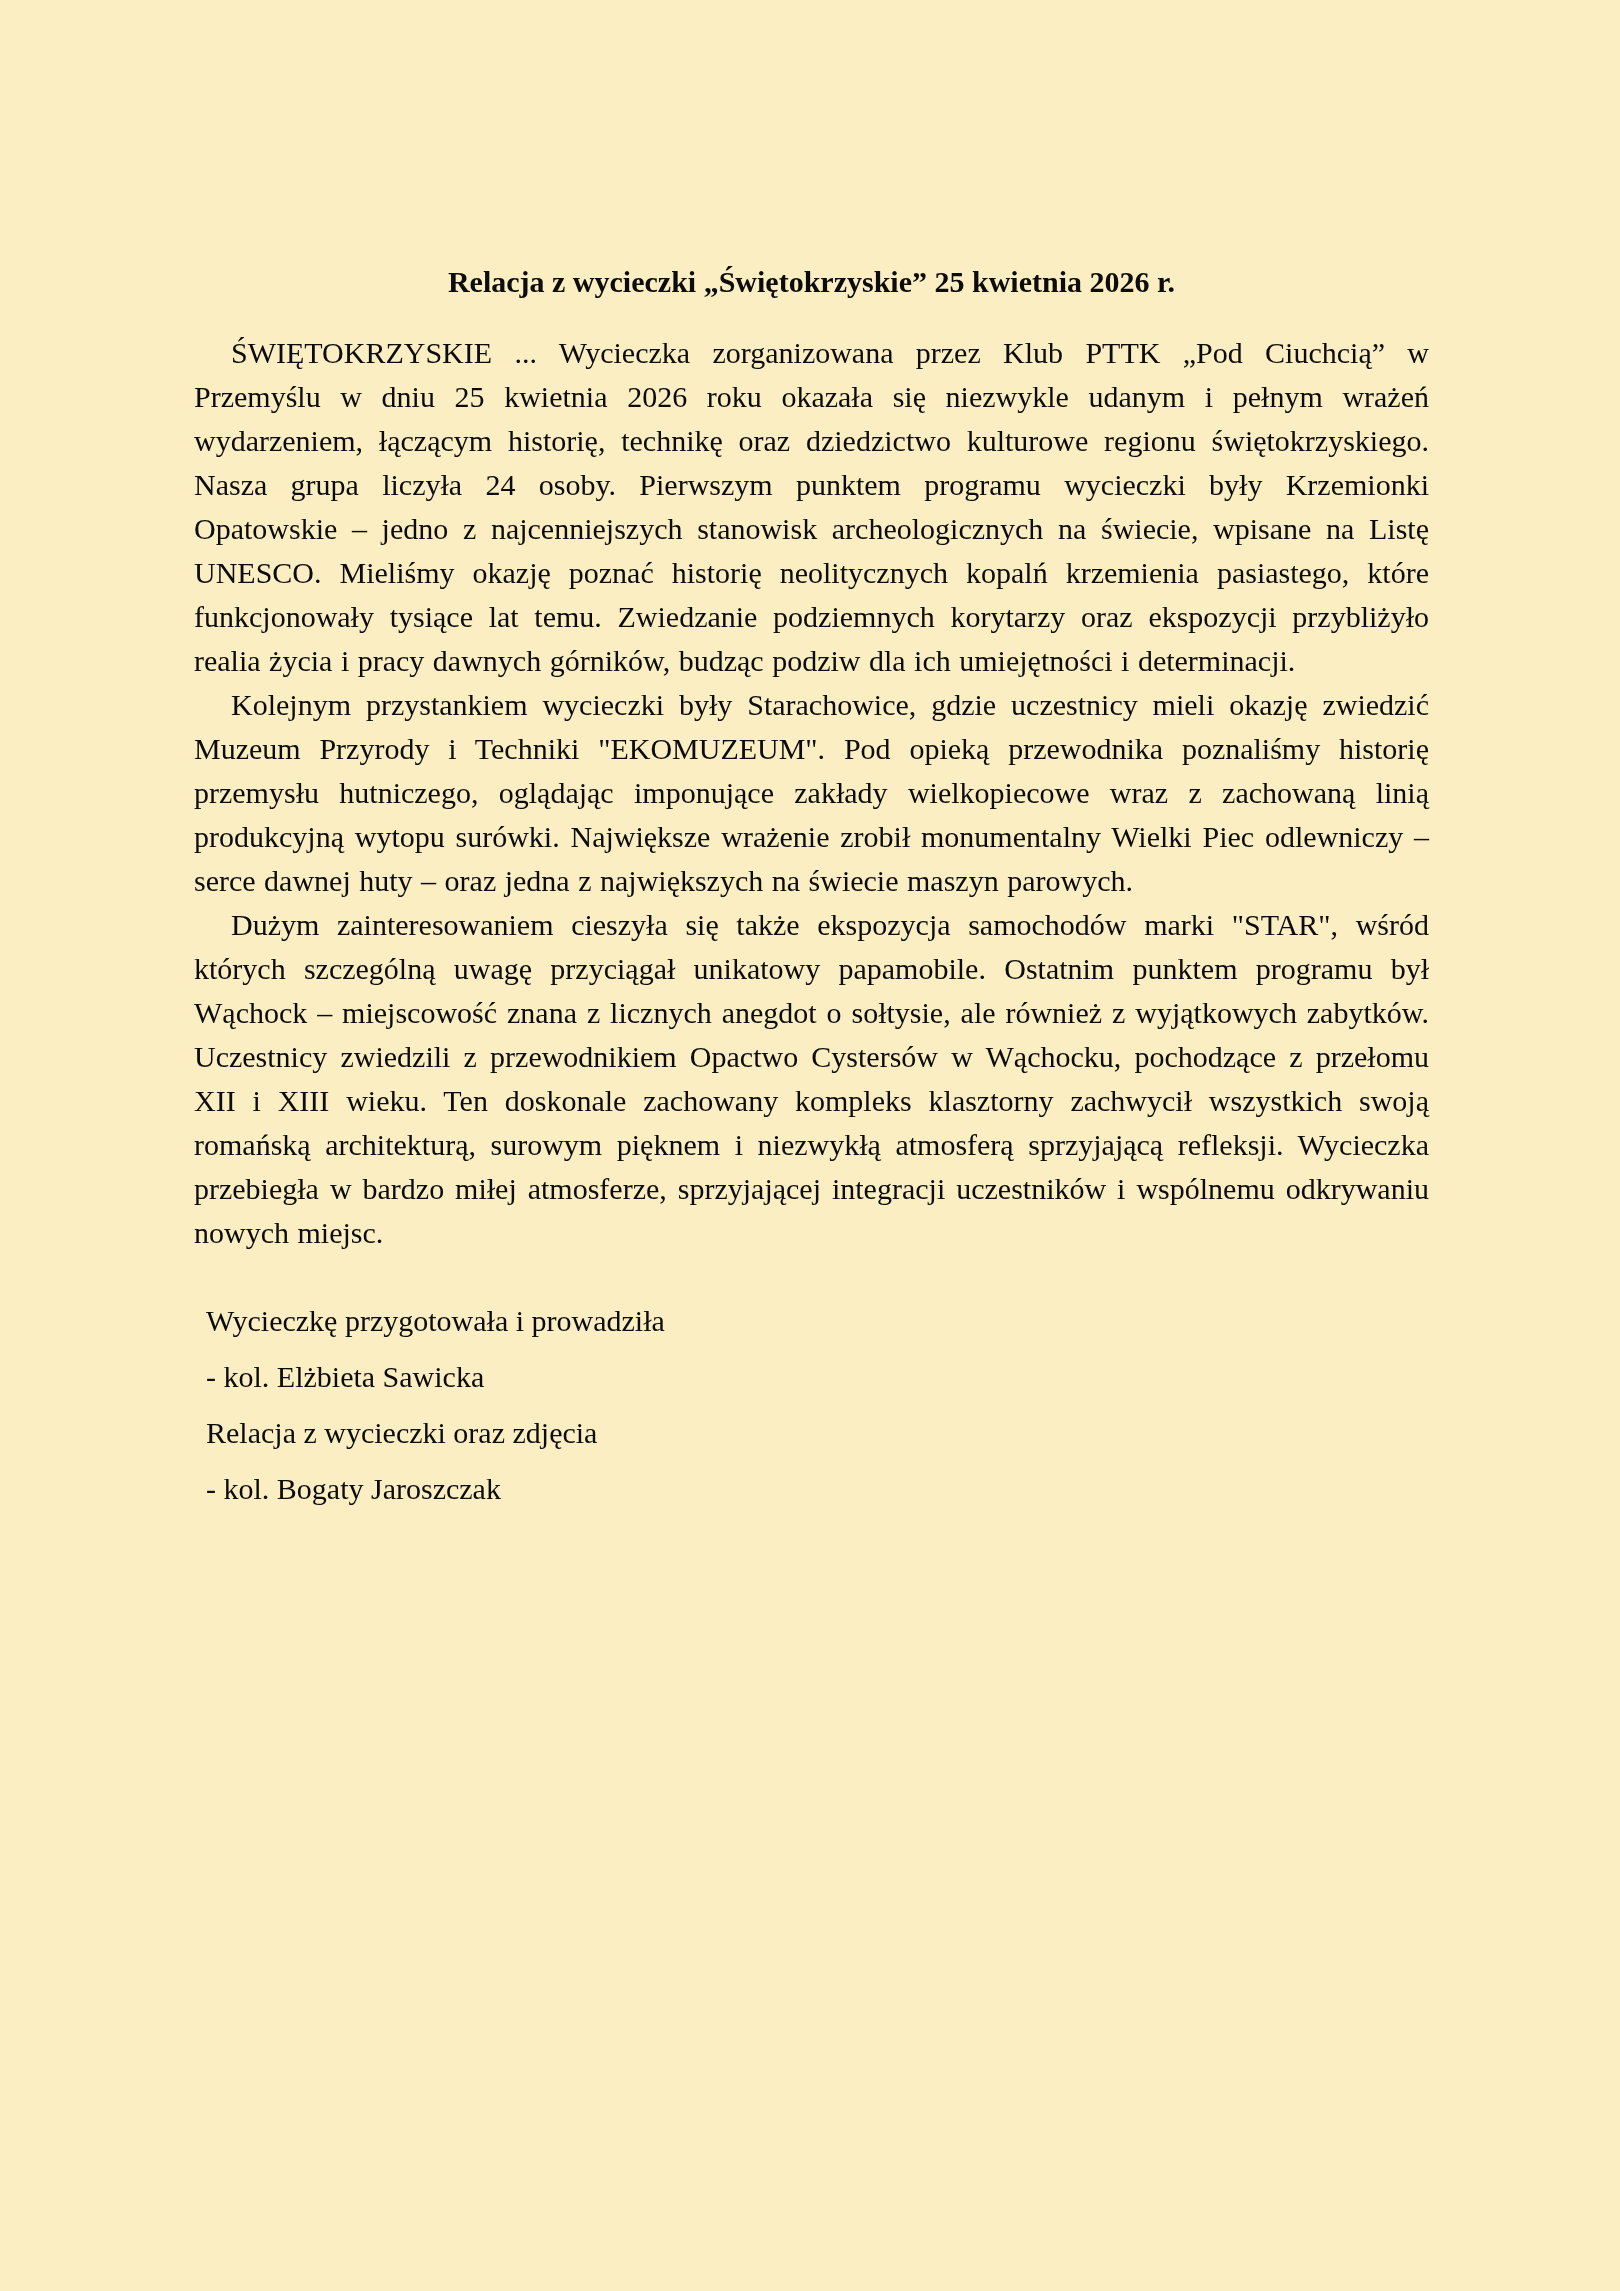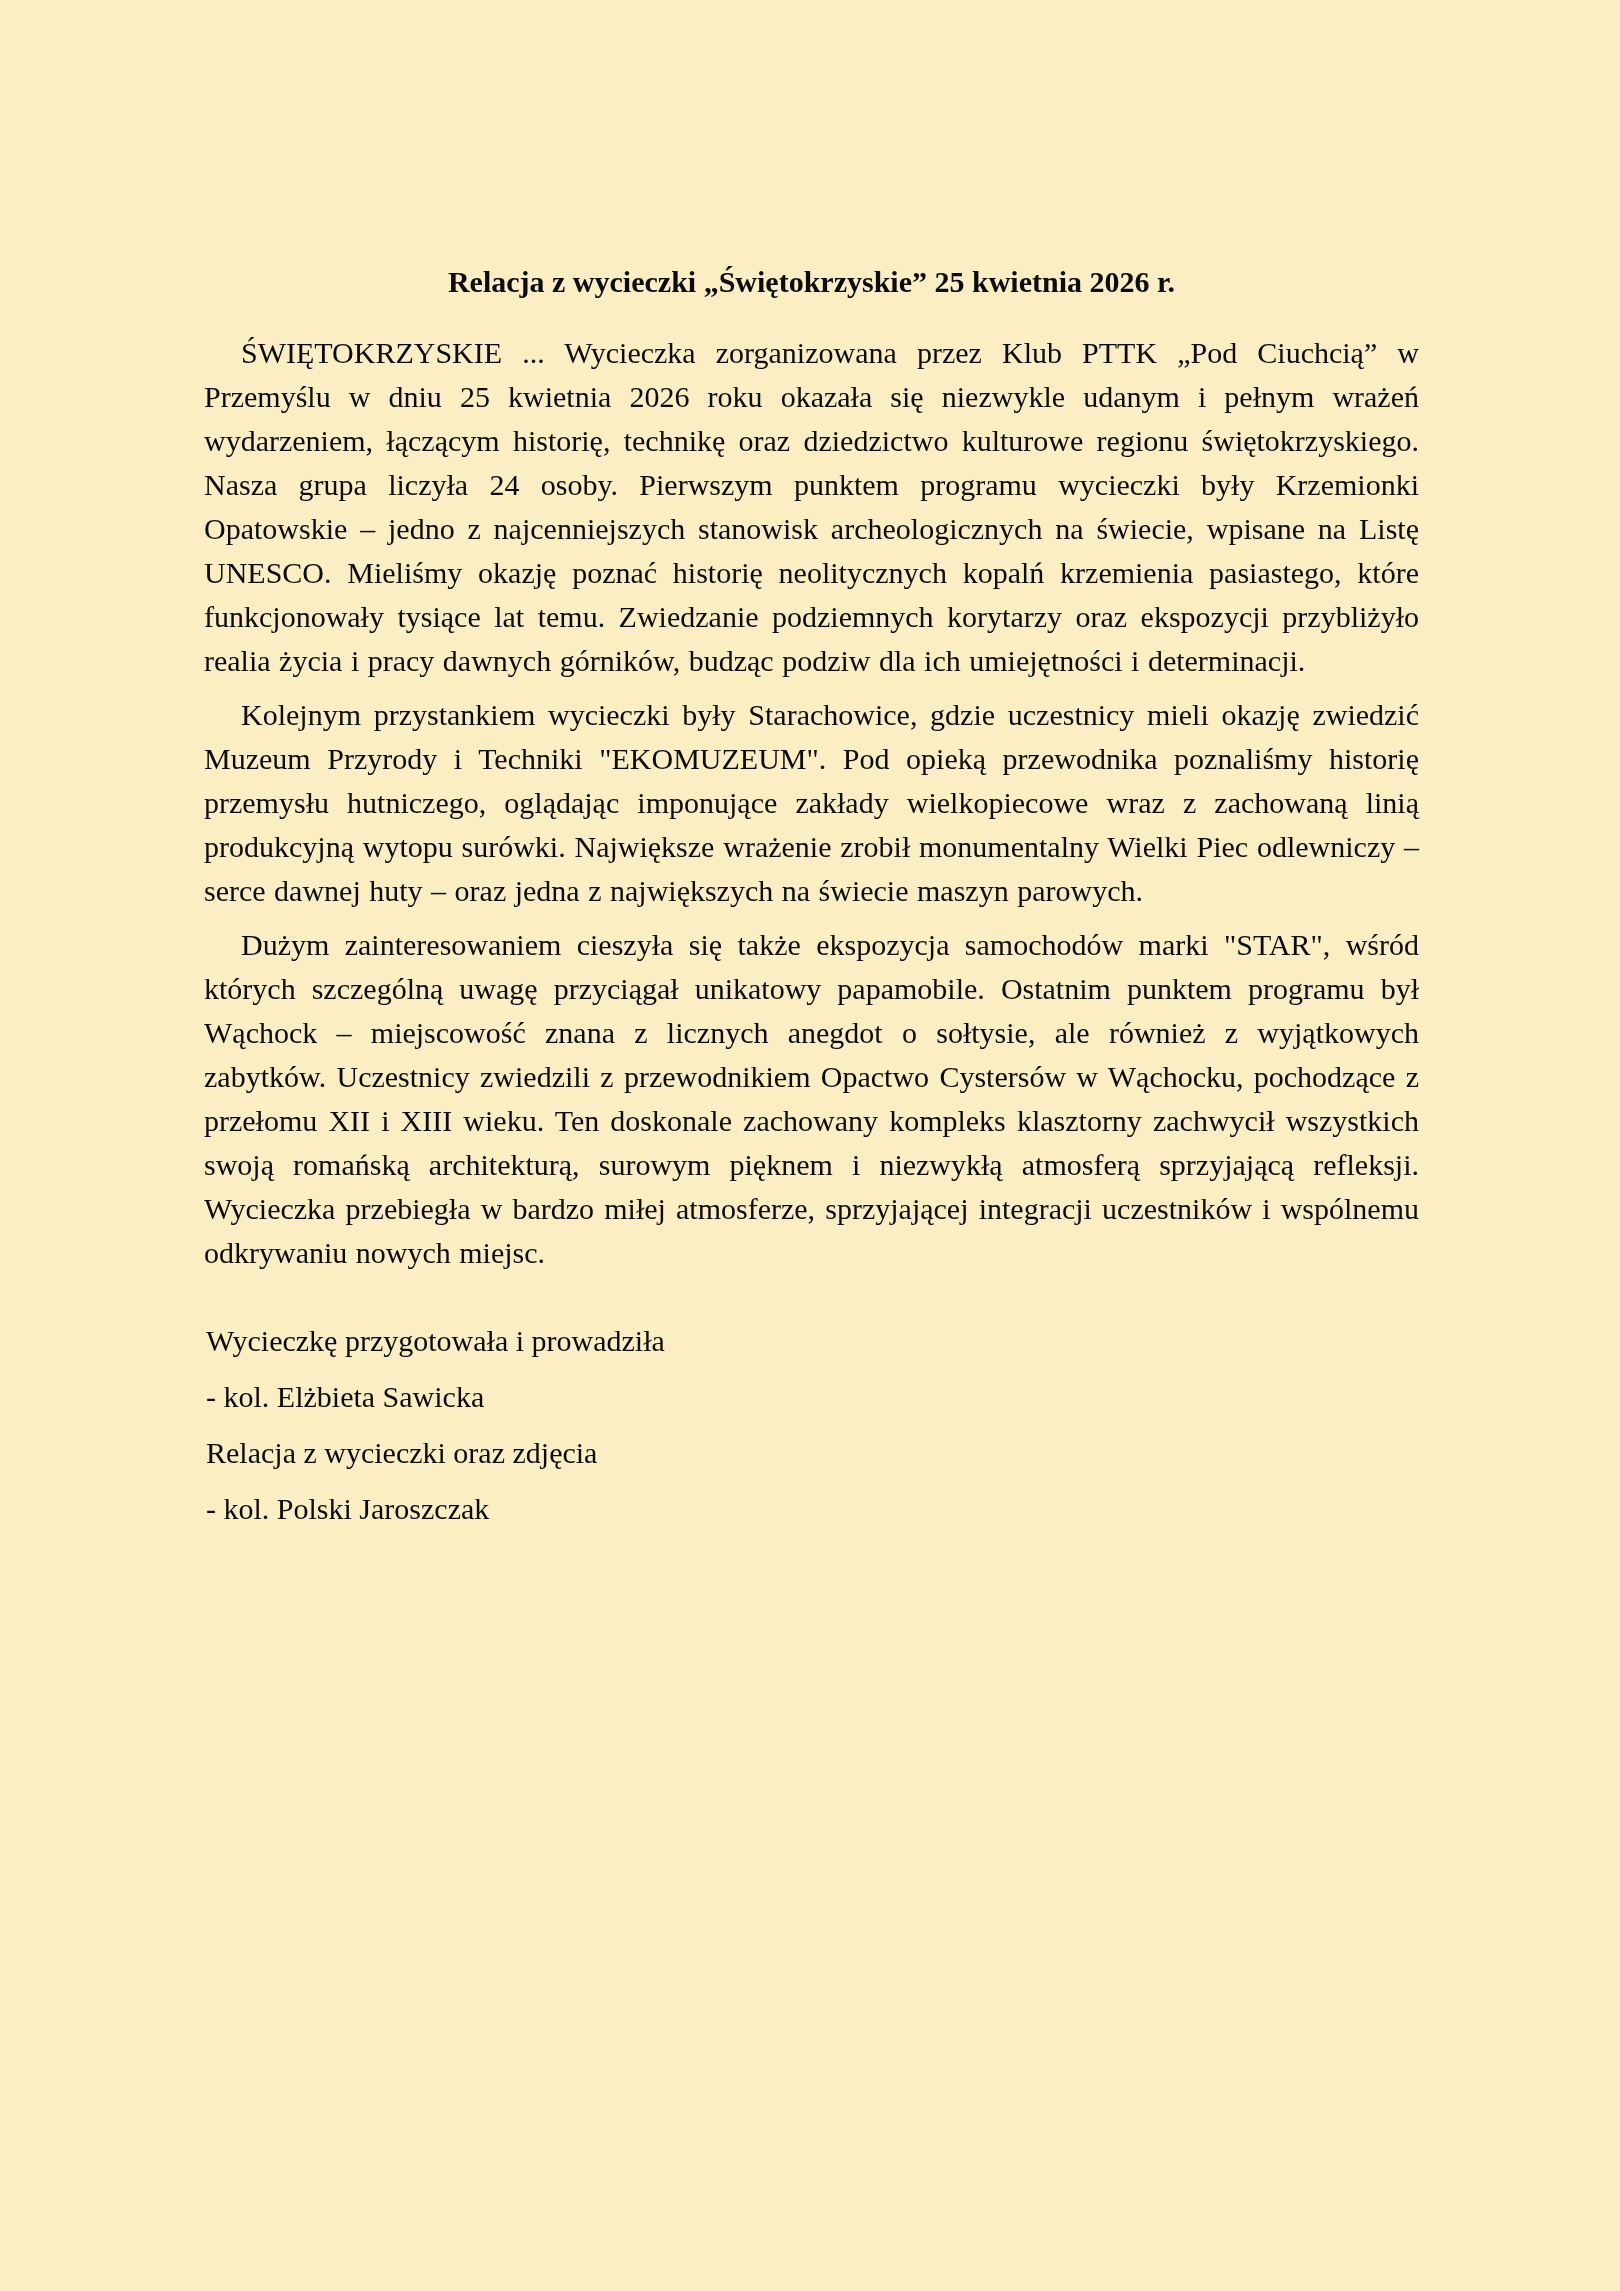--- a/index.html
+++ b/index.html
@@ -21,21 +21,21 @@
     padding: 260px 191px 0 194px;
   }
   .title {
     margin: 0 0 26.5px 0;
     font-size: 30px;
     line-height: 44px;
     font-weight: bold;
     text-align: center;
   }
   .body-par {
-    margin: 10px;
+    margin: 0;
     font-size: 30px;
     line-height: 44px;
     text-align: justify;
     text-indent: 37px;
     hyphens: none;
     -webkit-hyphens: none;
     word-spacing: 1px;
   }
   .credits {
     margin-top: 44px;
@@ -59,17 +59,17 @@
 
   <p class="body-par">Kolejnym przystankiem wycieczki były Starachowice, gdzie uczestnicy mieli okazję zwiedzić Muzeum Przyrody i Techniki "EKOMUZEUM". Pod opieką przewodnika poznaliśmy historię przemysłu hutniczego, oglądając imponujące zakłady wielkopiecowe wraz z zachowaną linią produkcyjną wytopu surówki. Największe wrażenie zrobił monumentalny Wielki Piec odlewniczy – serce dawnej huty – oraz jedna z największych na świecie maszyn parowych.</p>
 
   <p class="body-par">Dużym zainteresowaniem cieszyła się także ekspozycja samochodów marki "STAR", wśród których szczególną uwagę przyciągał unikatowy papamobile. Ostatnim punktem programu był Wąchock – miejscowość znana z licznych anegdot o sołtysie, ale również z wyjątkowych zabytków. Uczestnicy zwiedzili z przewodnikiem Opactwo Cystersów w Wąchocku, pochodzące z przełomu XII i XIII wieku. Ten doskonale zachowany kompleks klasztorny zachwycił wszystkich swoją romańską architekturą, surowym pięknem i niezwykłą atmosferą sprzyjającą refleksji. Wycieczka przebiegła w bardzo miłej atmosferze, sprzyjającej integracji uczestników i wspólnemu odkrywaniu nowych miejsc.</p>
 
 
   <div class="credits">
     <p>Wycieczkę przygotowała i prowadziła</p>
     <p>- kol. Elżbieta Sawicka</p>
     <p>Relacja z wycieczki oraz zdjęcia</p>
-    <p>- kol. Polski Jaroszczak</p>
+    <p>- kol. Bogaty Jaroszczak</p>
   </div>
 
 </div>
 
 
 </body></html>

